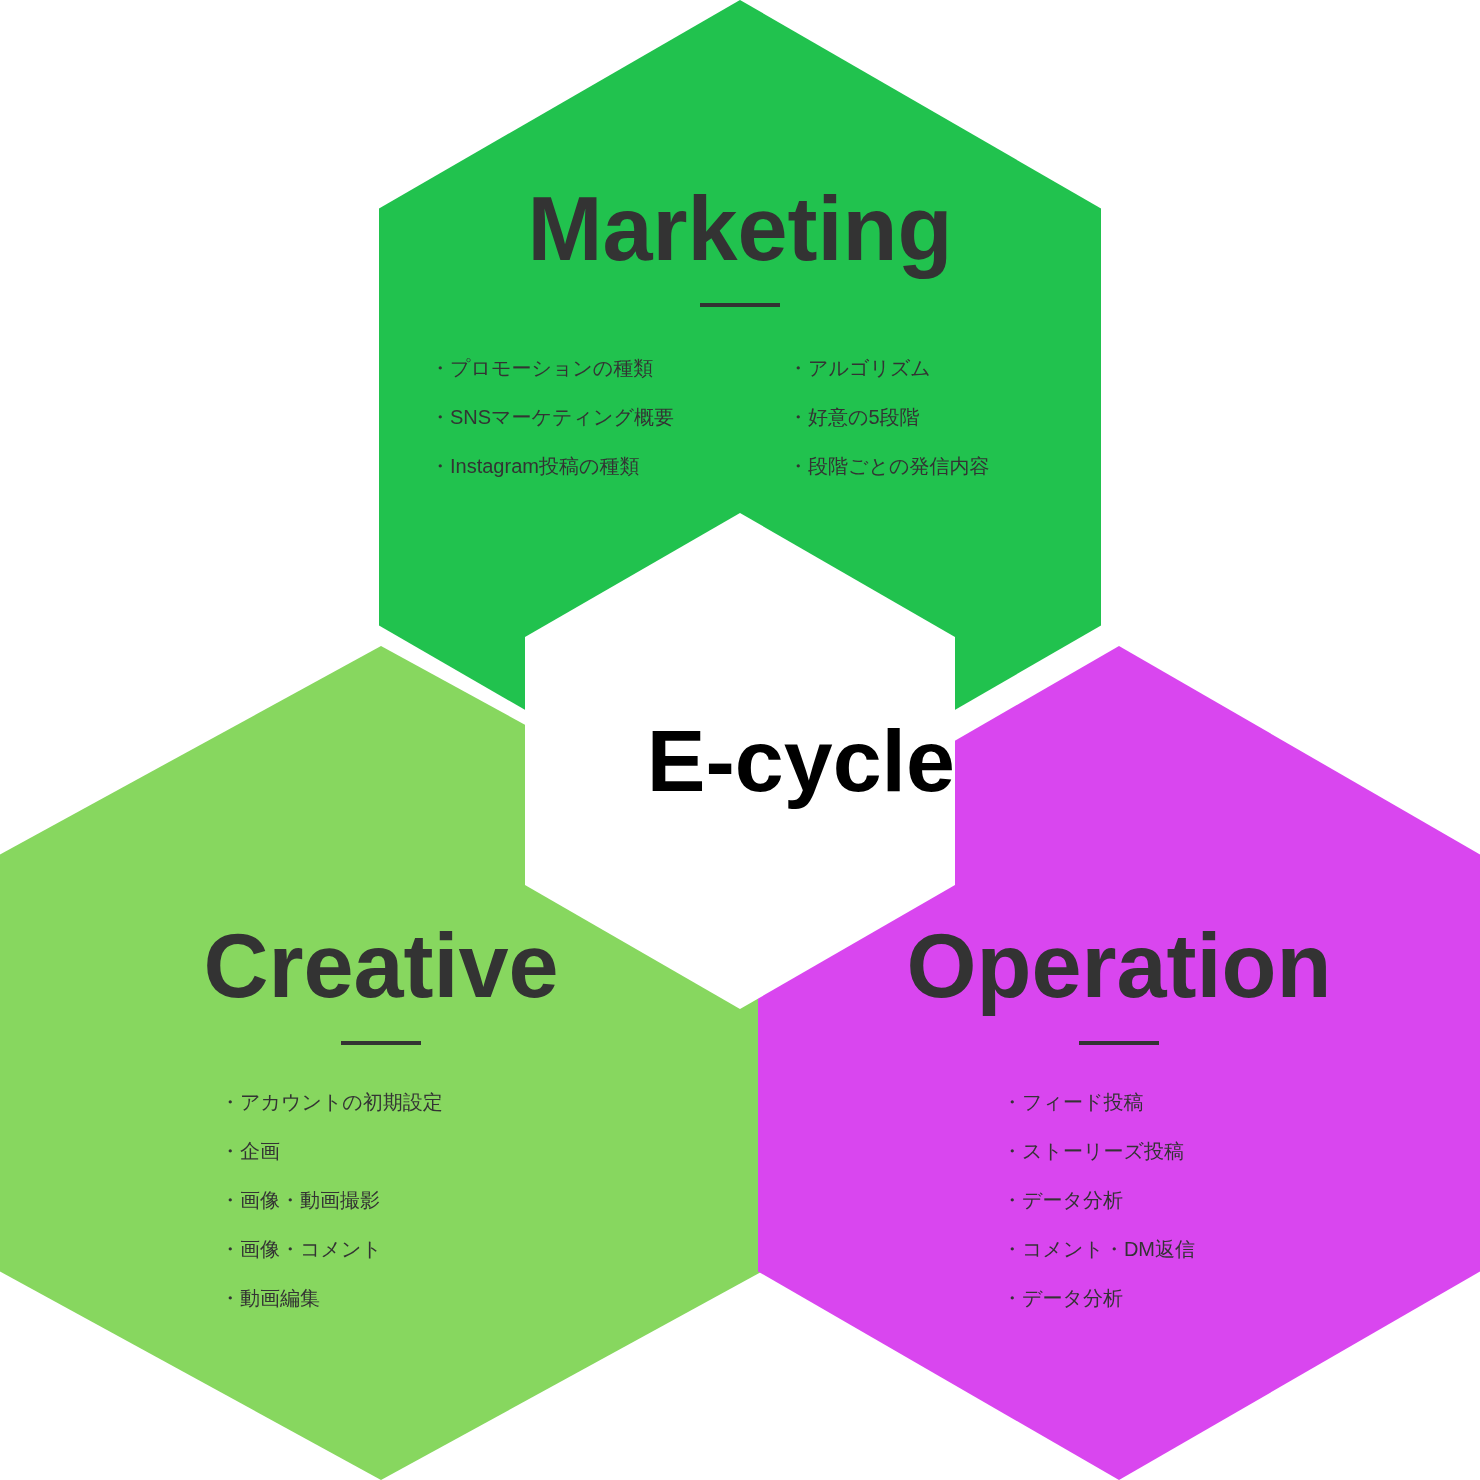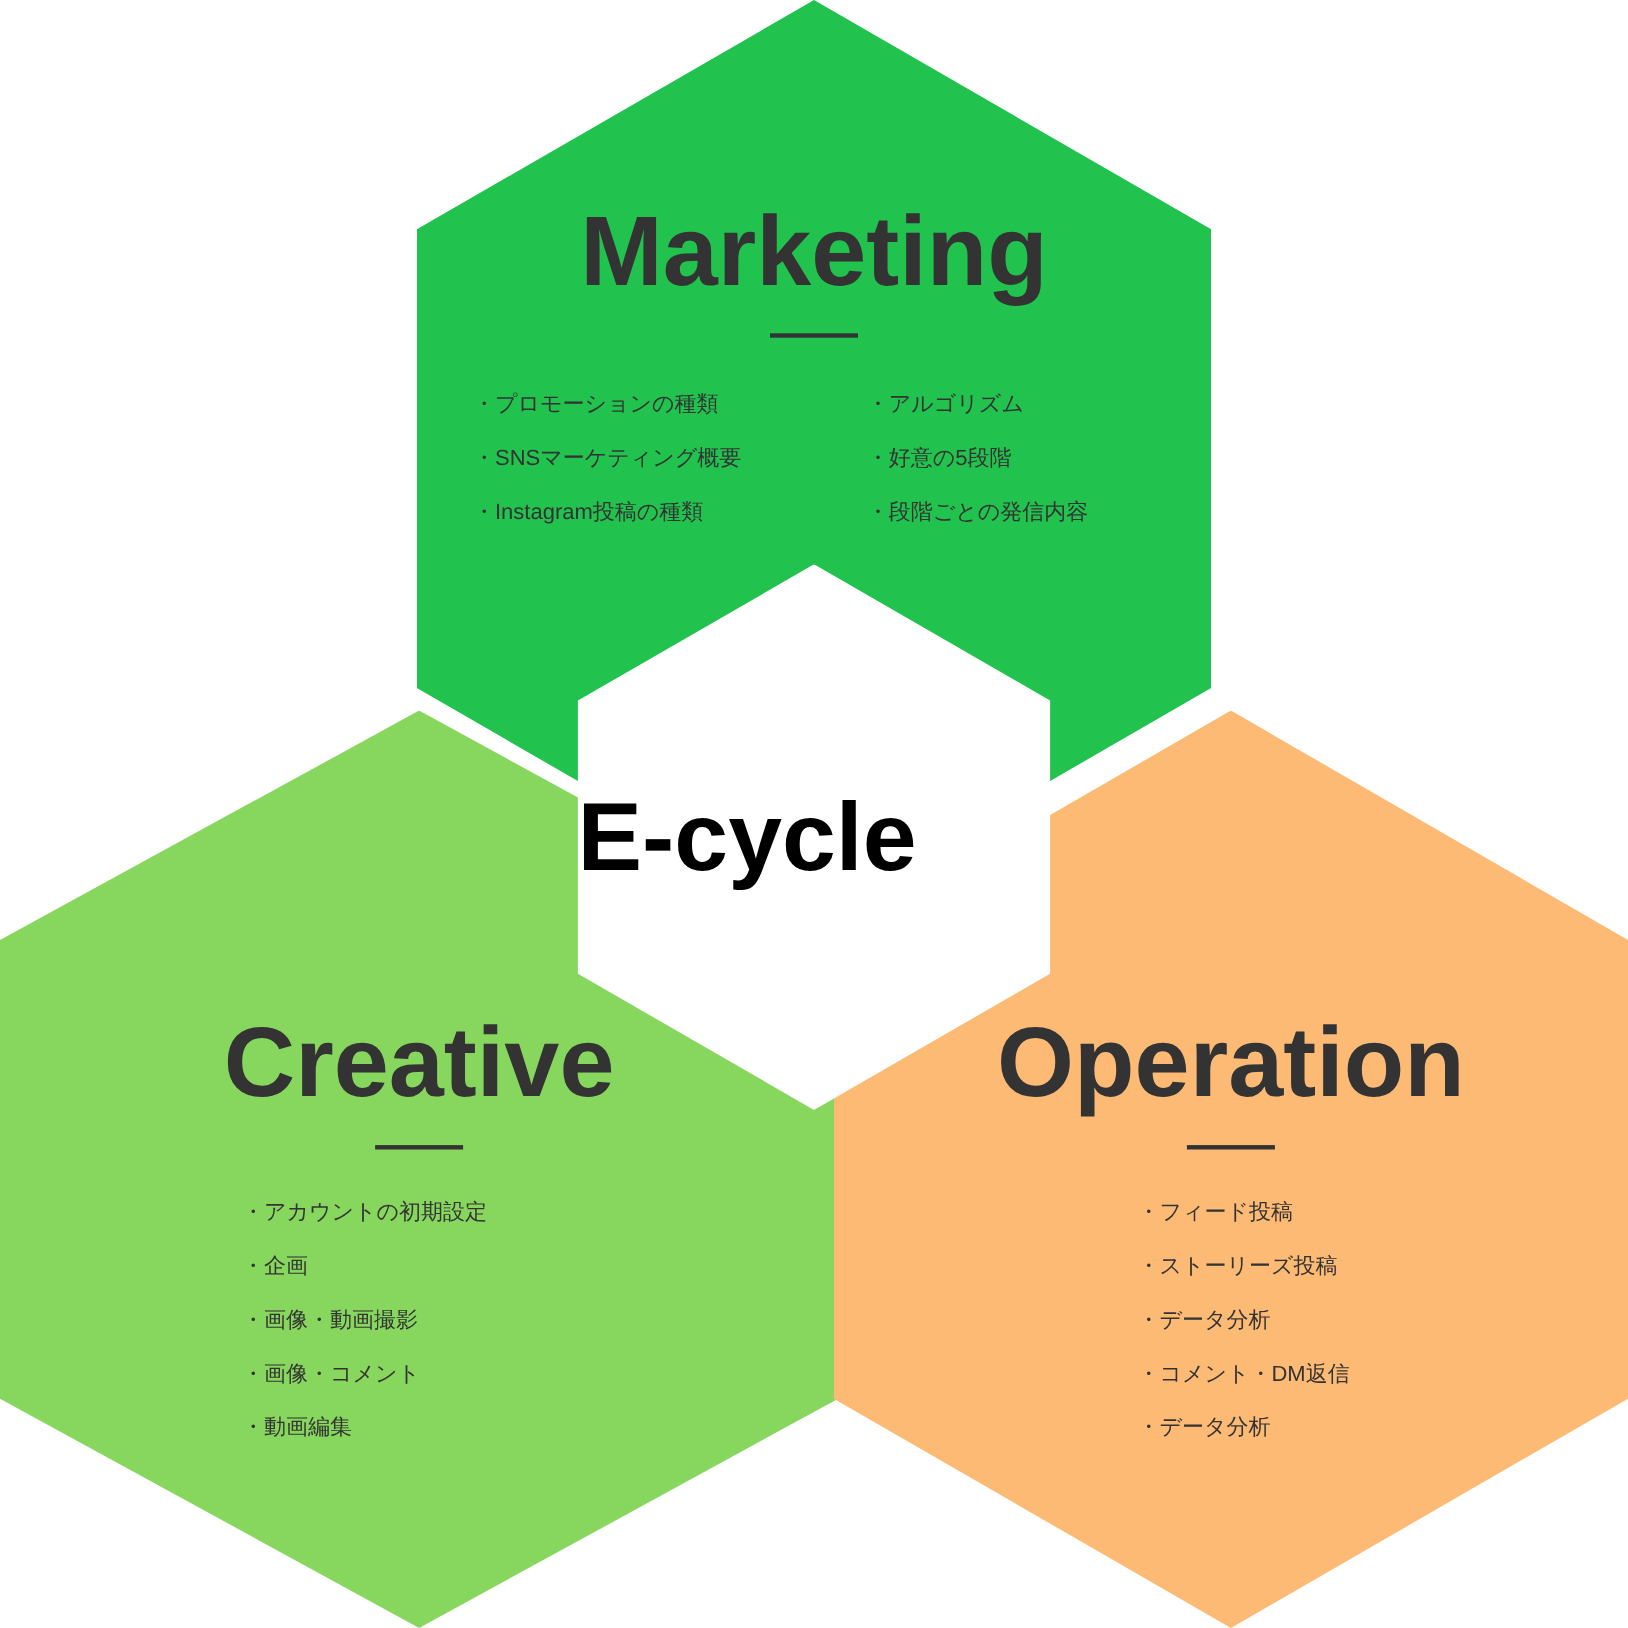--- a/index.html
+++ b/index.html
@@ -16,21 +16,21 @@
     font-family: "Liberation Sans", "DejaVu Sans", sans-serif;
   }
   .hex {
     position: absolute;
     width: 722px;
     height: 834px;
     clip-path: polygon(50% 0%, 100% 25%, 100% 75%, 50% 100%, 0% 75%, 0% 25%);
   }
   .hex-marketing { left: 379px; top: 0;     background: #21c24e; }
   .hex-creative  { left: 0;     top: 646px; background: #87d75f; padding-left: 40px; }
-  .hex-operation { left: 758px; top: 646px; background: #fdba74; text-decoration: underline; }
+  .hex-operation { left: 758px; top: 646px; background: #d946ef; text-decoration: underline; }
 
   .hex-title {
     position: absolute;
     left: 0;
     right: 0;
     margin: 0;
     text-align: center;
     font-size: 90px;
     line-height: 1;
     font-weight: 700;
@@ -63,33 +63,33 @@
     color: #333333;
   }
   ul.items li {
     height: 49px;
     line-height: 49px;
     white-space: nowrap;
   }
   .hex-marketing .col-left  { left: 51px;  top: 344px; }
   .hex-marketing .col-right { left: 409px; top: 344px; }
   .hex-creative  .items     { left: 220px; top: 432px; }
-  .hex-operation .items     { left: 244px; top: 432px; margin-left: 32px; }
+  .hex-operation .items     { left: 244px; top: 432px; }
 
   .hex-center {
     position: absolute;
     left: 525px;
     top: 513px;
     width: 430px;
     height: 496px;
     background: #ffffff;
     clip-path: polygon(50% 0%, 100% 25%, 100% 75%, 50% 100%, 0% 75%, 0% 25%);
     display: flex;
     align-items: center;
-    justify-content: flex-start;
+    justify-content: flex-end;
   }
   .center-label {
     font-size: 88px;
     font-weight: 800;
     color: #000000;
     line-height: 1;
   }
 </style>
 </head>
 <body>

